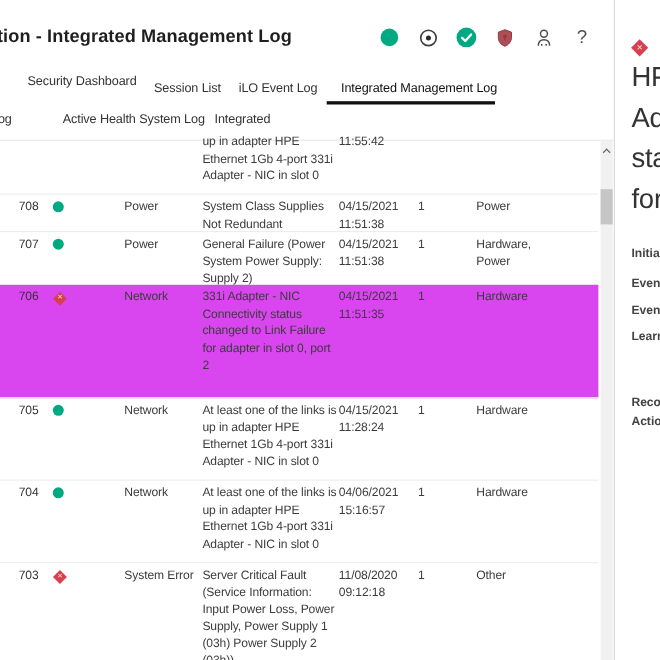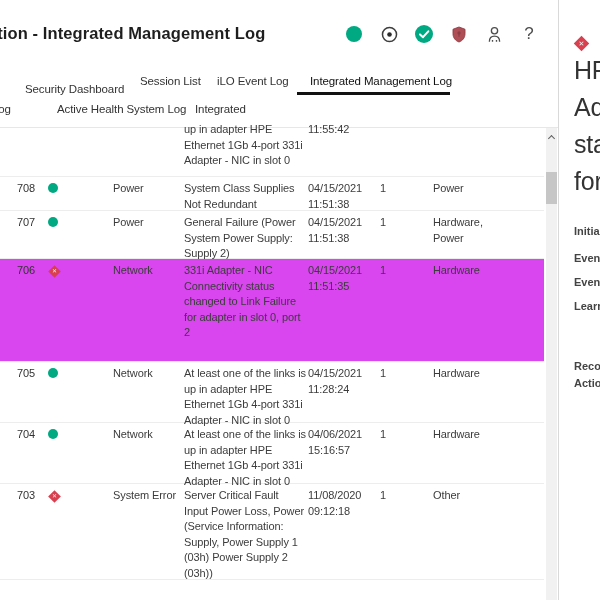--- a/index.html
+++ b/index.html
@@ -18,21 +18,21 @@
   
   .tab { position:absolute; font-size:11.5px; letter-spacing:-.1px; color:#333; white-space:nowrap; cursor:pointer; }
   .tab-underline { position:absolute; left:297px; top:92px; width:153px; height:3px; background:#111; }
   .tabs-divider { position:absolute; left:0; top:127px; width:558px; height:1px; background:#e7e7e7; }
 
   
   .logtable { position:absolute; left:0; top:120px; width:544px; }
   .row { position:relative; border-bottom:1px solid #ededed; font-size:11px; letter-spacing:-.1px;
     color:#3c3c3c; line-height:15.5px; cursor:pointer; }
   .rh-57{height:57px} .rh-34{height:34px} .rh-48{height:48px} .rh-103{height:103px}
-  .rh-67{height:61px} .rh-96{height:96px}
+  .rh-67{height:75px} .rh-96{height:96px}
   .row.selected { background:#d946ef; }
   .cell { position:absolute; top:4px; white-space:nowrap; }
   .c-id{left:17px; color:#333;} .c-sev{left:48px; top:6px;} .c-class{left:113px;}
   .c-desc{left:184px;} .c-date{left:308px;} .c-count{left:380px;} .c-cat{left:433px;}
   .pt2{top:2px;}
 
   .sev-ok { width:10px; height:10px; border-radius:50%; background:#01a982; }
   .sev-critical { position:relative; width:12px; height:12px; }
   .sev-critical .dm { position:absolute; left:1.5px; top:1.5px; width:9px; height:9px;
     background:#d9404f; transform:rotate(45deg); }
@@ -98,21 +98,21 @@
         <circle cx="10" cy="6" r="3.3" fill="none" stroke="#4d4d4d" stroke-width="1.4"></circle>
         <path d="M4.6 17.5 C4.6 13.6 6.9 11.7 10 11.7 C13.1 11.7 15.4 13.6 15.4 17.5" fill="none" stroke="#4d4d4d" stroke-width="1.4"></path>
         <path d="M7.9 17.5 L7.9 15.9 M12.1 17.5 L12.1 15.9" stroke="#4d4d4d" stroke-width="1.4"></path>
       </svg>
     </div>
     <div class="hicon">
       <span class="help-q">?</span>
     </div>
   </div>
 
-  <div class="tab" style="left:25px; top:83px;">Security Dashboard</div>
+  <div class="tab" style="left:25px; top:68px;">Security Dashboard</div>
   <div class="tab" style="left:140px; top:75px;">Session List</div>
   <div class="tab" style="left:217px; top:75px;">iLO Event Log</div>
   <div class="tab" style="left:310px; top:75px; color:#111;">Integrated Management Log</div>
   <div class="tab-underline"></div>
 
   <div class="tab" style="left:-52px; top:103px;">Security Log</div>
   <div class="tab" style="left:57px; top:103px;">Active Health System Log</div>
   <div class="tab" style="left:195px; top:103px;">Integrated</div>
 
   <div class="tabs-divider"></div>
@@ -244,22 +244,22 @@
     <div class="row rh-96">
       <div class="cell c-id">703</div>
       <div class="cell c-sev">
         <div class="sev-critical">
             <div class="dm"></div>
           </div>
       </div>
       <div class="cell c-class">System Error</div>
       <div class="cell c-desc">
         <div>Server Critical Fault</div>
+        <div>(Service Information:</div>
         <div>Input Power Loss, Power</div>
-        <div>(Service Information:</div>
         <div>Supply, Power Supply 1</div>
         <div>(03h) Power Supply 2</div>
         <div>(03h))</div>
       </div>
       <div class="cell c-date">
         <div>11/08/2020</div>
           <div>09:12:18</div>
       </div>
       <div class="cell c-count">1</div>
       <div class="cell c-cat">

